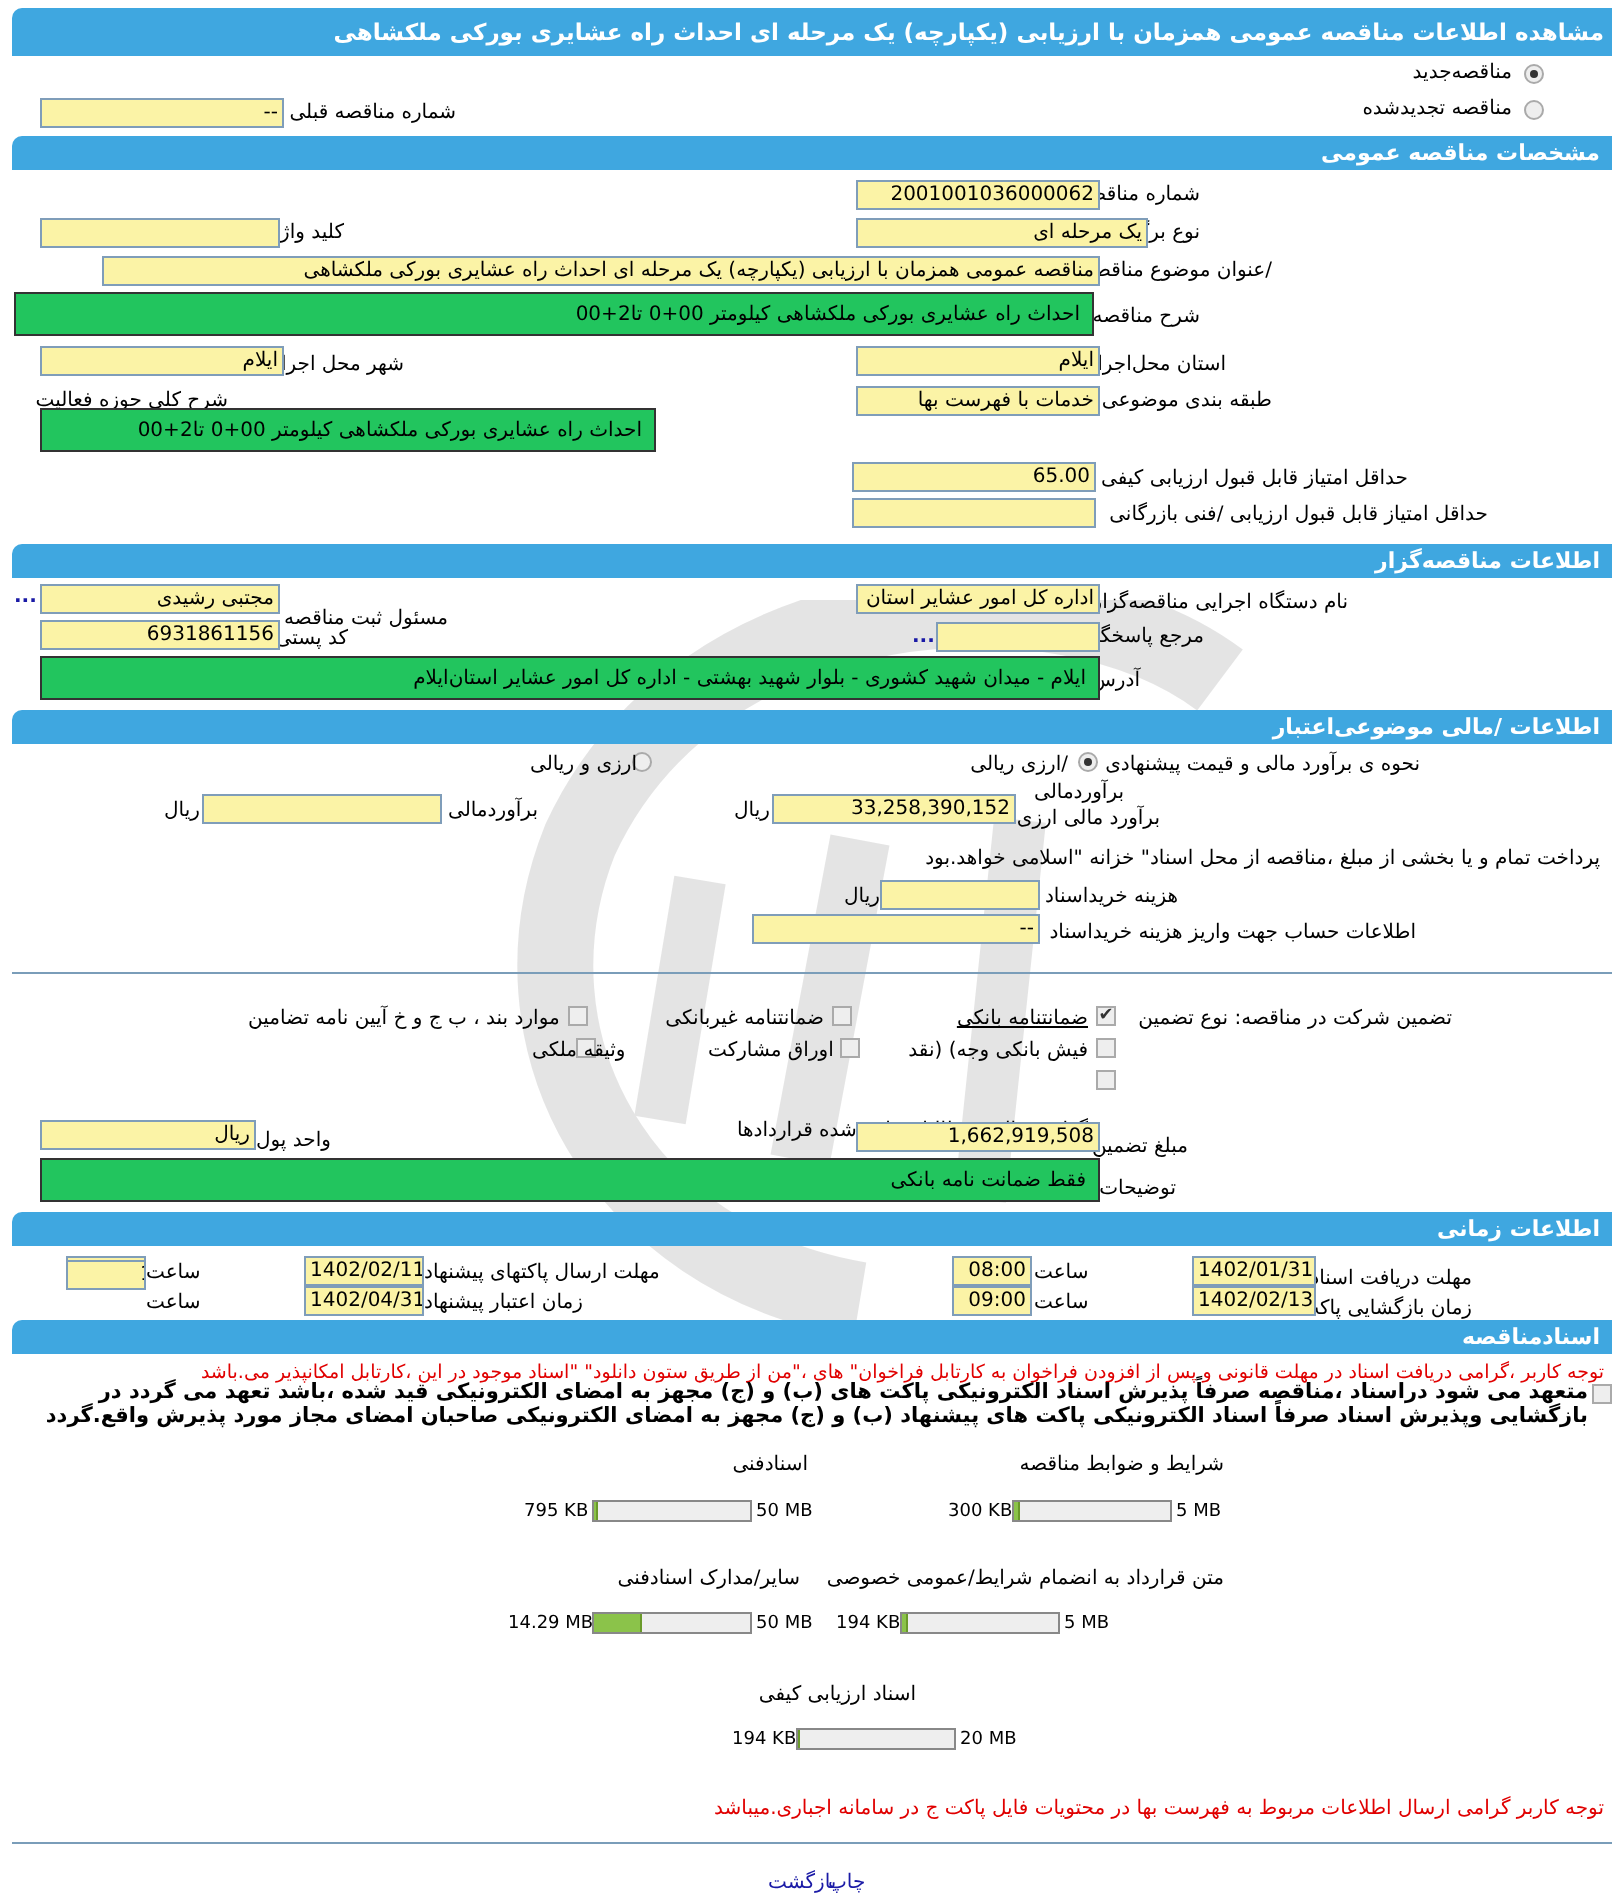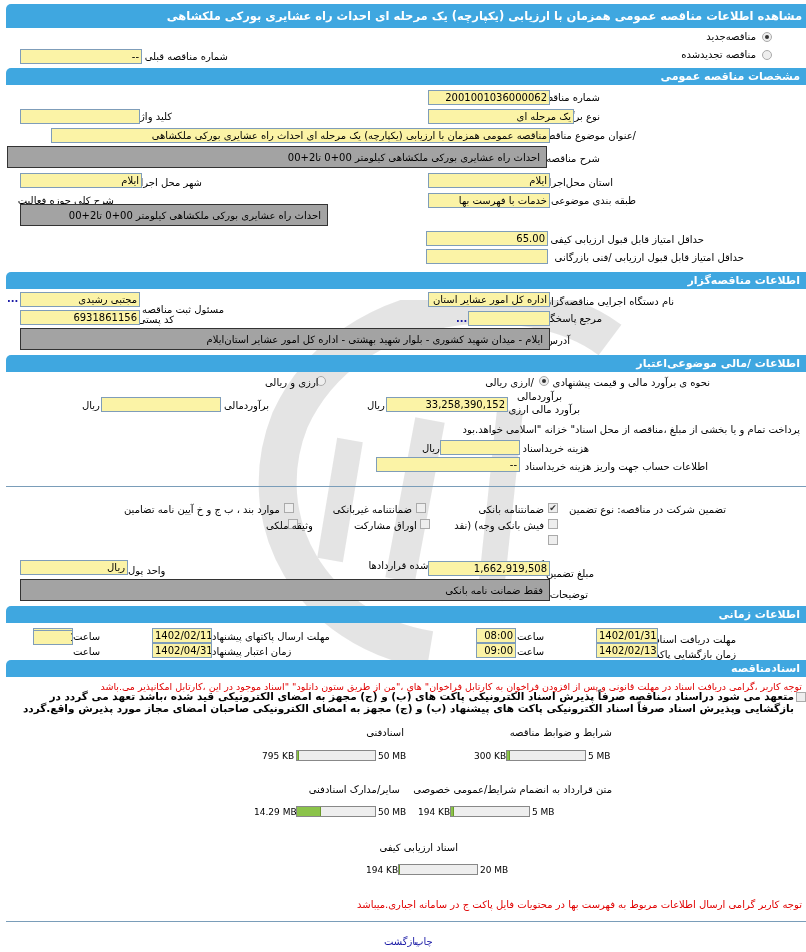--- a/index.html
+++ b/index.html
@@ -4,21 +4,21 @@
 <style>
   * { box-sizing: border-box; margin: 0; padding: 0; }
   html, body { width: 806px; height: 952px; background: #ffffff; overflow: hidden; }
   body { font-family: "DejaVu Sans", sans-serif; font-size: 10px; color: #000; direction: rtl; position: relative; }
   .abs { position: absolute; }
   .hdr { position: absolute; left: 6px; right: 0; height: 17px; background: #3fa7e0; border-radius: 5px 0 0 0; color: #fff; font-weight: bold; font-size: 11px; padding-right: 6px; line-height: 17px; white-space: nowrap; overflow: hidden; }
   .title-bar { position: absolute; left: 6px; right: 0; top: 4px; height: 24px; background: #3fa7e0; border-radius: 5px 0 0 0; color: #fff; font-weight: bold; font-size: 11.5px; padding-right: 4px; line-height: 24px; white-space: nowrap; overflow: hidden; }
   .lbl { position: absolute; white-space: nowrap; font-size: 10px; }
   .fld { position: absolute; height: 15px; background: #fbf3a6; border: 1px solid #7f9db9; font-size: 10px; line-height: 13px; padding: 0 2px; white-space: nowrap; overflow: hidden; text-align: right; }
   .fld.ltr { direction: ltr; text-align: right; }
-  .box { position: absolute; background: #a3a3a3; border: 1px solid #333; font-size: 10px; padding: 0 6px; white-space: nowrap; overflow: hidden; display: flex; align-items: center; }
+  .box { position: absolute; background: #22c55e; border: 1px solid #333; font-size: 10px; padding: 0 6px; white-space: nowrap; overflow: hidden; display: flex; align-items: center; }
   .radio { position: absolute; width: 10px; height: 10px; border-radius: 50%; border: 1px solid #aaa; background: #eee; }
   .radio.on::after { content: ""; position: absolute; left: 2px; top: 2px; width: 4px; height: 4px; border-radius: 50%; background: #333; }
   .chk { position: absolute; width: 10px; height: 10px; border: 1px solid #aaa; background: #eee; font-size: 9px; line-height: 8px; text-align: center; color: #333; }
   .sep { position: absolute; left: 6px; right: 0; height: 1px; background: #7a9db9; }
   .red { color: #e00000; }
   .bold { font-weight: bold; font-size: 11px; }
   .bar { position: absolute; height: 11px; border: 1px solid #888; background: #eee; }
   .bar .fill { position: absolute; left: 0; top: 0; bottom: 0; background: #8bc34a; border-right: 1px solid #6a9a2a; }
   .size { position: absolute; font-size: 9px; direction: ltr; white-space: nowrap; }
   .link { color: #1a1aa6; cursor: pointer; }
@@ -112,21 +112,21 @@
 <div class="lbl" style="right:217px; top:443px;">هزینه خریداسناد</div>
 <div class="fld" style="left:440px; top:440px; width:80px;"></div>
 <div class="lbl" style="left:422px; top:443px;">ریال</div>
 <div class="lbl" style="right:98px; top:461px;">اطلاعات حساب جهت واریز هزینه خریداسناد</div>
 <div class="fld" style="left:376px; top:457px; width:144px;">--</div>
 
 <div class="sep" style="top:486px;"></div>
 
 <div class="lbl" style="right:80px; top:504px;">تضمین شرکت در مناقصه: نوع تضمین</div>
 <div class="chk" style="right:248px; top:503px;">✔</div>
-<div class="lbl" style="right:262px; top:504px;">ضمانتنامه بانکی</div>
+<div class="lbl" style="right:262px; top:504px;text-decoration:underline;">ضمانتنامه بانکی</div>
 <div class="chk" style="right:380px; top:503px;"></div>
 <div class="lbl" style="right:394px; top:504px;">ضمانتنامه غیربانکی</div>
 <div class="chk" style="left:284px; top:503px;"></div>
 <div class="lbl" style="left:124px; top:504px;">موارد بند ، ب ج و خ آیین نامه تضامین</div>
 
 <div class="chk" style="right:248px; top:519px;"></div>
 <div class="lbl" style="right:262px; top:520px;">فیش بانکی وجه) (نقد</div>
 <div class="chk" style="left:420px; top:519px;"></div>
 <div class="lbl" style="left:354px; top:520px;">اوراق مشارکت</div>
 <div class="chk" style="left:288px; top:519px;"></div>

